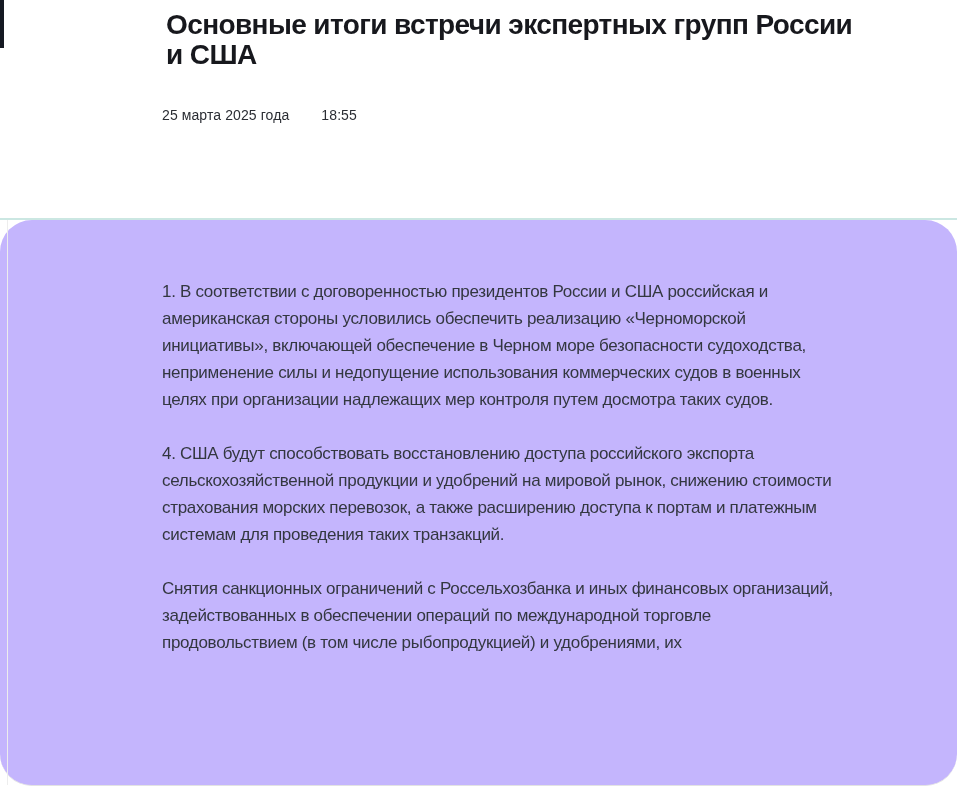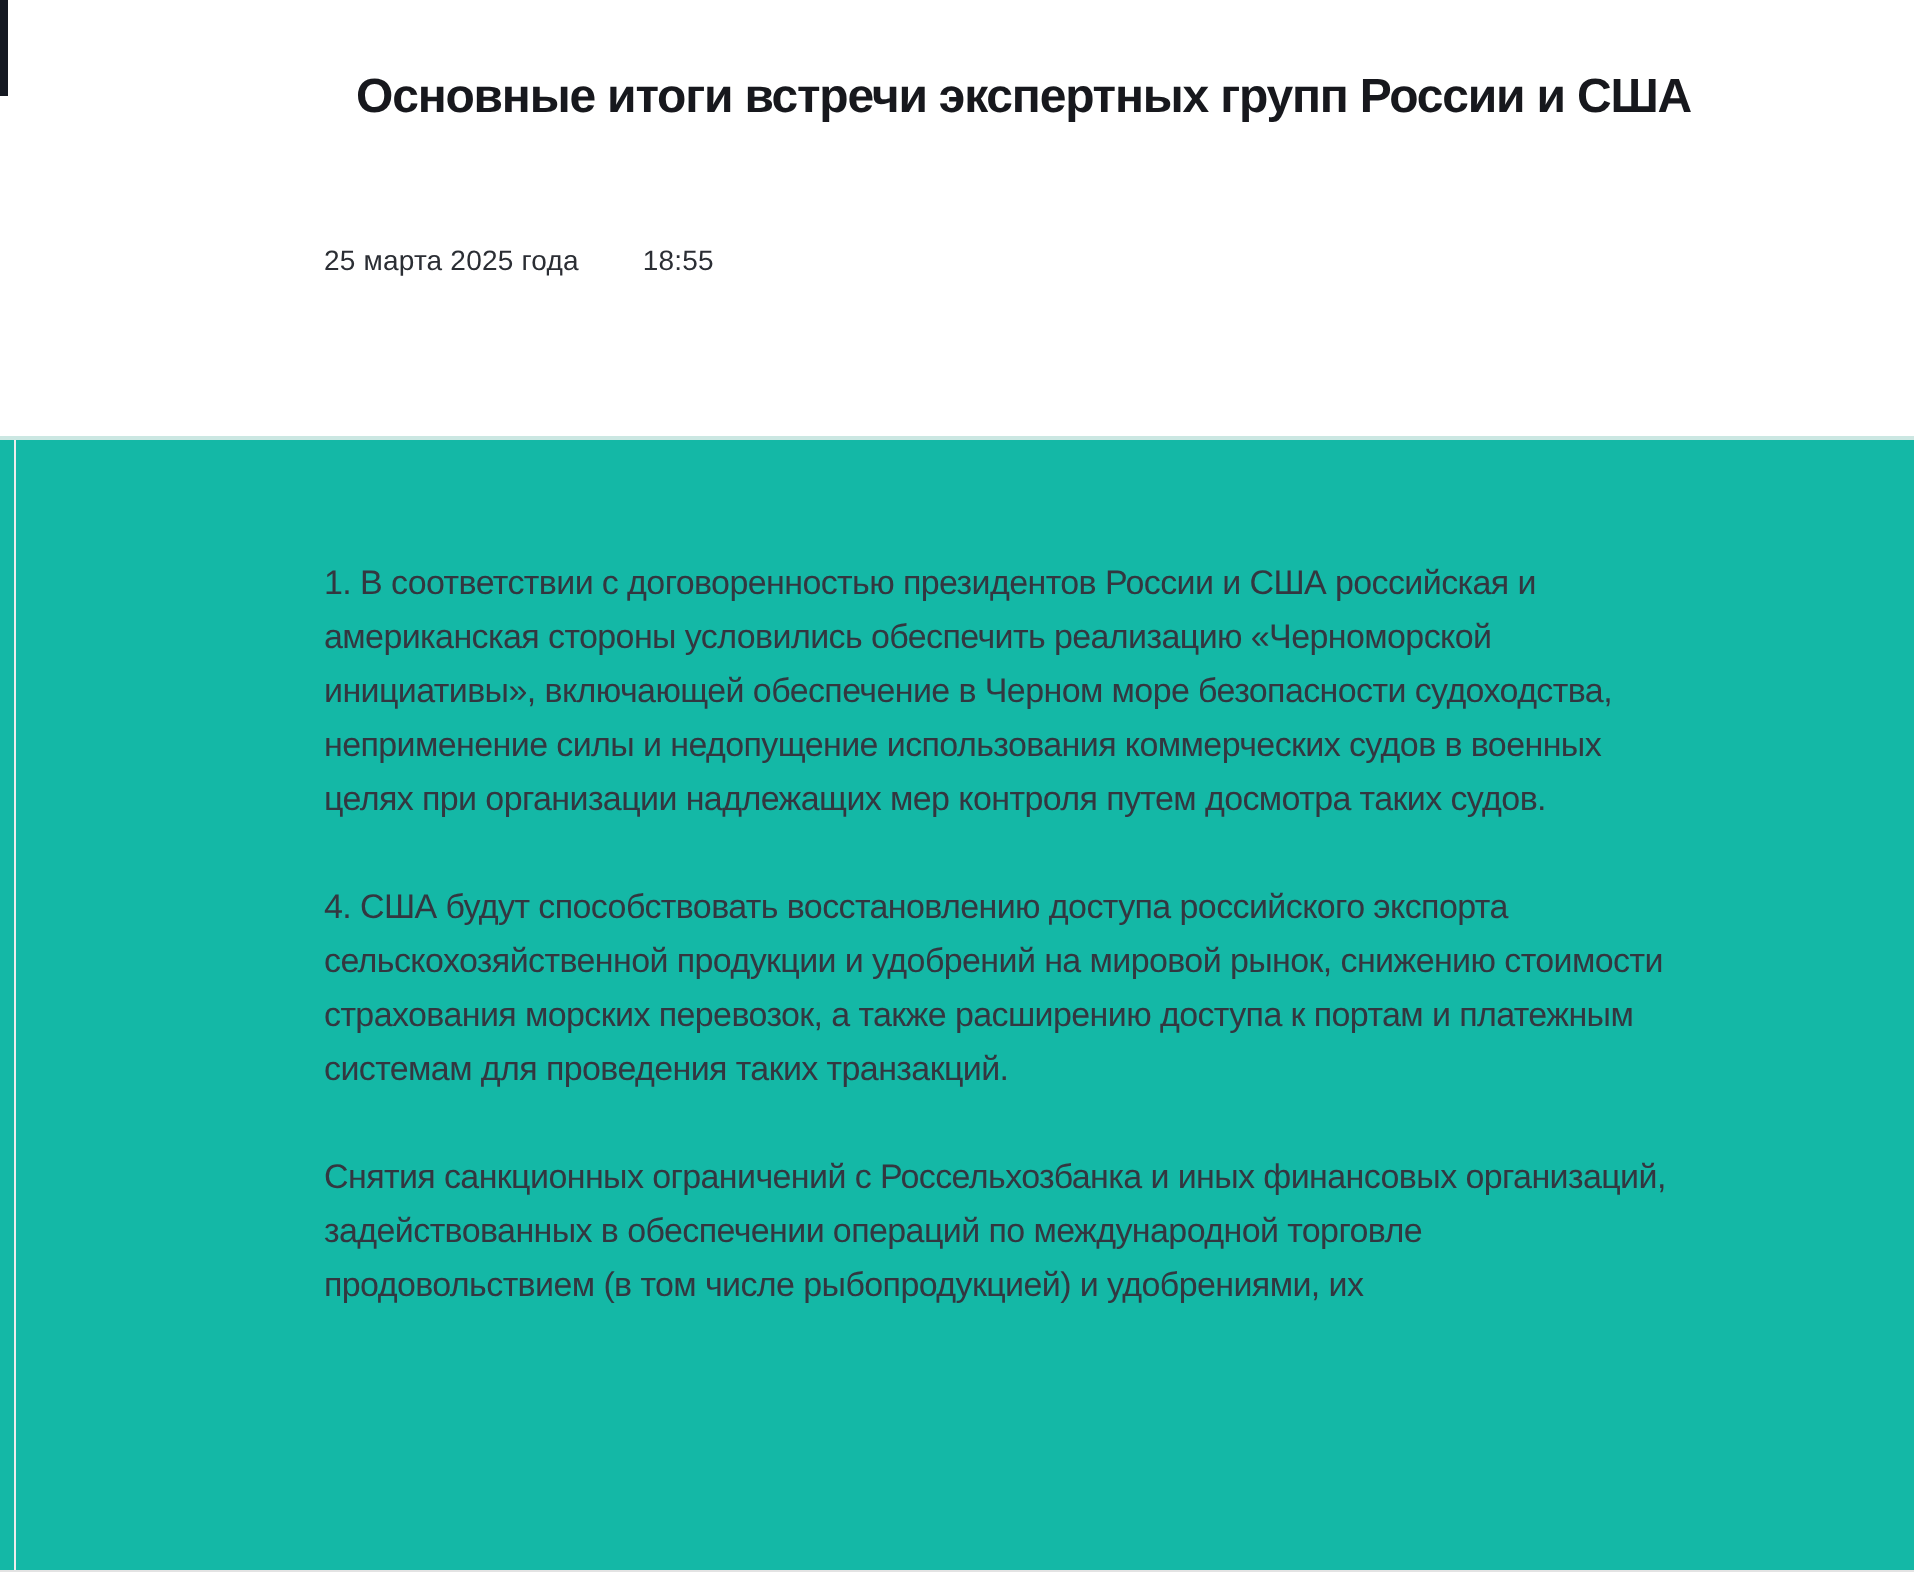--- a/index.html
+++ b/index.html
@@ -27,32 +27,32 @@
   }
 
   
   .article-header {
     position: absolute;
     left: 162px;
     top: 6px;
     width: 710px;
   }
   .article-title {
-    margin: 16px;
-    font-size: 24px;
-    line-height: 54px;
+    margin: 4px;
+    font-size: 28px;
+    line-height: 30px;
     font-weight: 700;
     letter-spacing: -0.6px;
     color: #17181d;
     width: 700px;
   }
   .meta-row {
     position: absolute;
     left: 162px;
-    top: 122px;
+    top: 107px;
     font-size: 14px;
     color: #2b2e34;
     letter-spacing: 0.1px;
   }
   .meta-row .date {
     margin-right: 28px;
   }
 
   
   .section-divider {
@@ -66,22 +66,23 @@
     margin: 0;
   }
 
   
   .content-area {
     position: absolute;
     left: 0;
     top: 220px;
     right: 0;
     bottom: 0;
-    background: #14b8a6;
+    background: #c4b5fd;
     border-bottom: 1px solid #e3e3e3;
+    border-radius: 32px;
   }
   .content-left-line {
     position: absolute;
     left: 7px;
     top: 0;
     bottom: 0;
     width: 1px;
     background: #ededed;
   }
   .content-inner {

